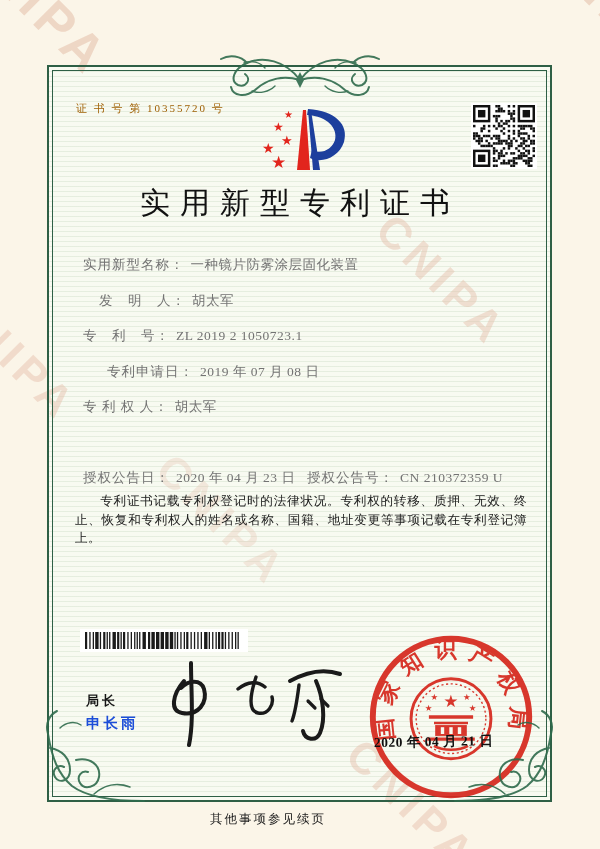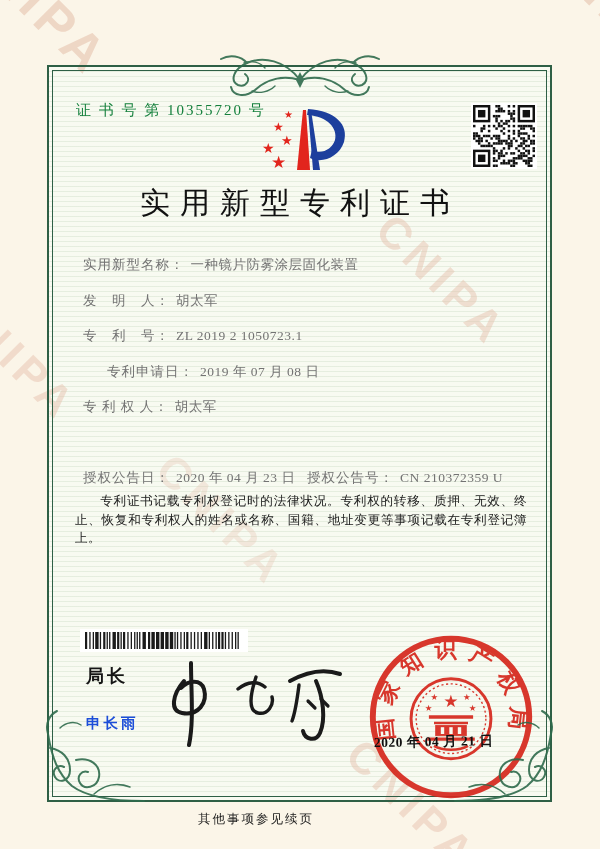--- a/index.html
+++ b/index.html
@@ -14,44 +14,44 @@
   .cert-bg{position:absolute;left:47px;top:65px;width:505px;height:737px;z-index:1;
       background:
         repeating-linear-gradient(0deg, rgba(156,188,150,0.20) 0 1px, rgba(255,255,255,0) 1px 5px),
         #f8faf1;}
   .frame{position:absolute;left:47px;top:65px;width:505px;height:737px;z-index:3;
       border:2px solid #2e5f45;box-sizing:border-box;pointer-events:none;}
   .frame-inner{position:absolute;inset:3px;border:1px solid #2e5f45;}
   .content{position:absolute;inset:0;z-index:4;}
   .orn{position:absolute;z-index:5;}
   
-  .certno{position:absolute;left:76px;top:101px;font-size:15px;letter-spacing:2px;color:#15803d;}
+  .certno{position:absolute;left:76px;top:101px;font-size:11px;letter-spacing:2px;color:#a16207;}
   .title{position:absolute;left:0;top:183px;width:600px;text-align:center;font-size:30px;
          font-weight:normal;letter-spacing:10px;color:#111;}
   .frow{position:absolute;left:83px;width:450px;font-size:13.5px;color:#737373;white-space:nowrap;}
   .flabel{display:inline-block;min-width:85px;letter-spacing:1px;}
   .fval{margin-left:6px;letter-spacing:0.5px;}
   .addr{display:inline-block;font-size:12.5px;transform:scaleX(0.8);transform-origin:0 60%;letter-spacing:0;}
   .grant2{position:absolute;left:224px;top:0;}
   .paras{position:absolute;left:75px;top:492px;width:452px;font-size:12.6px;line-height:18.6px;
          color:#1b1b1b;letter-spacing:0.4px;text-align:justify;}
   .paras p{margin:0;text-indent:2em;}
   .barcode-strip{position:absolute;left:80px;top:629px;width:168px;height:23px;background:#ffffff;}
   .barcode{position:absolute;left:85px;top:632px;width:158px;height:17px;}
-  .director{position:absolute;left:86px;top:664px;font-size:18px;font-weight:600;letter-spacing:3px;
+  .director{position:absolute;left:86px;top:692px;font-size:13px;font-weight:600;letter-spacing:3px;
             font-family:"Liberation Sans","DejaVu Sans",sans-serif;color:#151515;}
   .director-name{position:absolute;left:86px;top:714px;font-size:14.5px;font-weight:700;letter-spacing:3px;
             font-family:"Liberation Sans","DejaVu Sans",sans-serif;color:#1d4ed8;}
   .sig{position:absolute;left:158px;top:655px;z-index:5;}
   .seal{position:absolute;left:366px;top:632px;z-index:6;mix-blend-mode:multiply;}
   .seal-date{position:absolute;left:374px;top:733px;z-index:7;font-size:13.5px;font-weight:600;
              color:#101010;letter-spacing:0.5px;transform:rotate(-1deg);}
   .pageinfo{position:absolute;left:0;top:779px;width:600px;text-align:center;font-size:11.5px;
             letter-spacing:1px;color:#222;z-index:4;}
-  .contnote{position:absolute;left:6px;top:811px;width:500px;text-align:center;font-size:12.5px;
+  .contnote{position:absolute;left:18px;top:811px;width:500px;text-align:center;font-size:12.5px;
             letter-spacing:2px;color:#1b1b1b;z-index:4;}
   .logo{position:absolute;left:254px;top:104px;}
   .qr{position:absolute;left:471px;top:103px;width:66px;height:66px;background:#fff;padding:2px;box-sizing:border-box;}
 </style>
 </head>
 <body>
 
 <div class="page">
 
   <div class="cert-bg"></div>
@@ -324,21 +324,21 @@
           <rect x="0" y="44.64" width="17.36" height="17.36" fill="#111"></rect>
           <rect x="2.48" y="47.12" width="12.4" height="12.4" fill="#fff"></rect>
           <rect x="4.96" y="49.6" width="7.4399999999999995" height="7.4399999999999995" fill="#111"></rect>
         </svg></div>
 
     <div class="title">实用新型专利证书</div>
 
     <div class="frow" style="top:256px;">
       <span class="flabel">实用新型名称：</span><span class="fval">一种镜片防雾涂层固化装置</span>
     </div>
-    <div class="frow" style="top:292px;">
+    <div class="frow" style="top:292px;margin-left:16px;">
       <span class="flabel">发　明　人：</span><span class="fval">胡太军</span>
     </div>
     <div class="frow" style="top:327px;">
       <span class="flabel">专　利　号：</span><span class="fval">ZL 2019 2 1050723.1</span>
     </div>
     <div class="frow" style="top:363px;margin-left:24px;">
       <span class="flabel">专利申请日：</span><span class="fval">2019 年 07 月 08 日</span>
     </div>
     <div class="frow" style="top:398px;">
       <span class="flabel">专 利 权 人：</span><span class="fval">胡太军</span>

